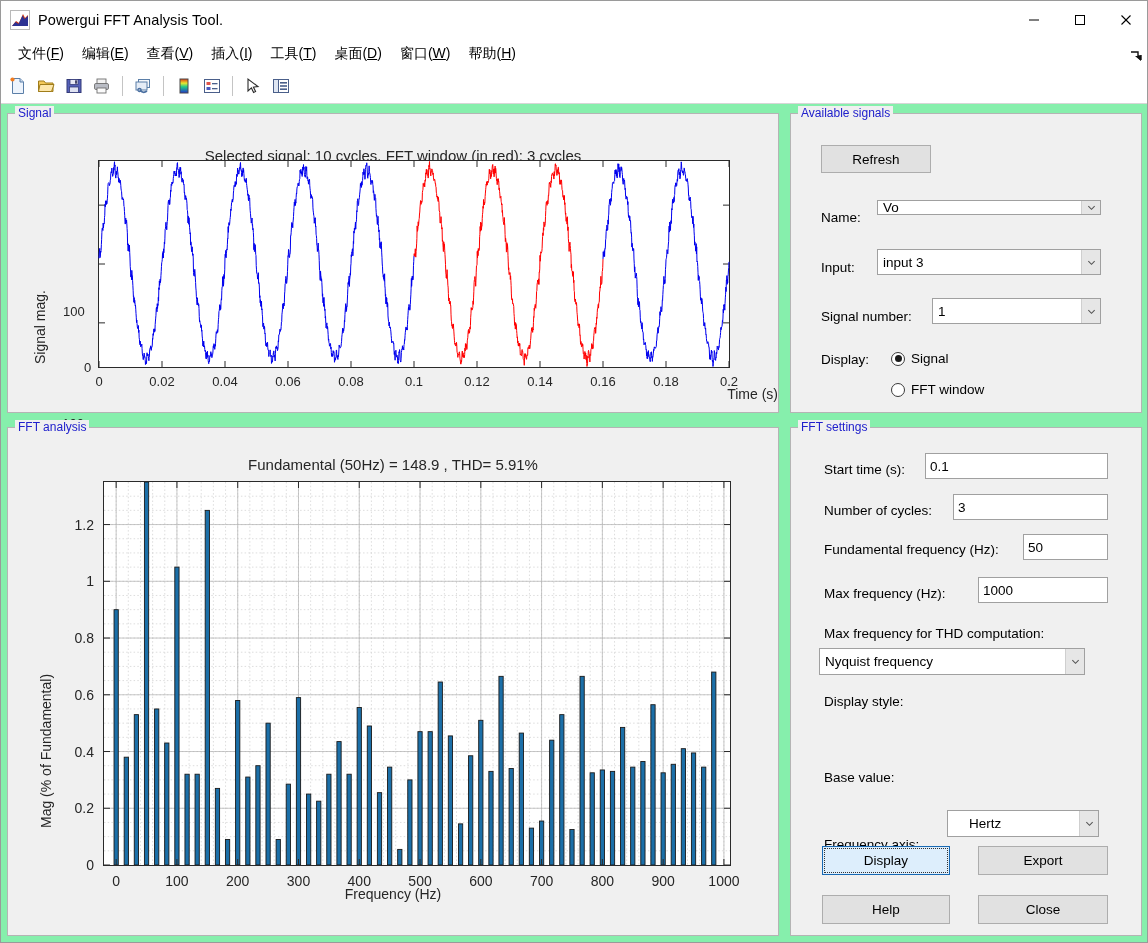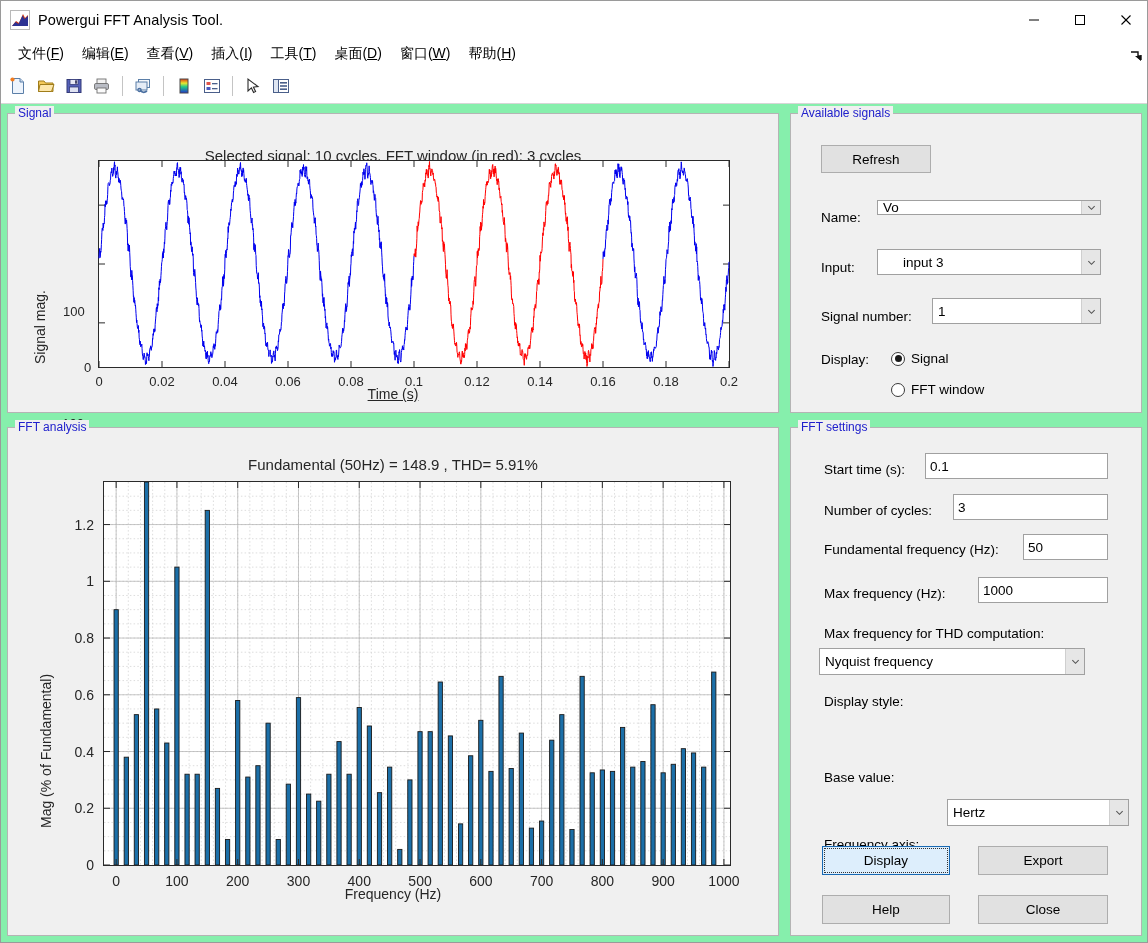--- a/index.html
+++ b/index.html
@@ -335,21 +335,21 @@
         <div class="tick-lbl" style="left: 280px; top: 260px; transform: translateX(-50%);">0.06</div>
         <div class="tick-lbl" style="left: 343px; top: 260px; transform: translateX(-50%);">0.08</div>
         <div class="tick-lbl" style="left: 406px; top: 260px; transform: translateX(-50%);">0.1</div>
         <div class="tick-lbl" style="left: 469px; top: 260px; transform: translateX(-50%);">0.12</div>
         <div class="tick-lbl" style="left: 532px; top: 260px; transform: translateX(-50%);">0.14</div>
         <div class="tick-lbl" style="left: 595px; top: 260px; transform: translateX(-50%);">0.16</div>
         <div class="tick-lbl" style="left: 658px; top: 260px; transform: translateX(-50%);">0.18</div>
         <div class="tick-lbl" style="left: 721px; top: 260px; transform: translateX(-50%);">0.2</div>
       </div>
 
-    <div class="axis-label" style="left:0; top:272px; width:100%; text-align:center;text-decoration:underline;">Time (s)</div>
+    <div class="axis-label" style="left:0; top:272px; width:100%; text-align:right;">Time (s)</div>
   </div>
 
   <div class="group" id="grp-fft">
     <div class="legend">FFT analysis</div>
 
     <div class="plot-title" style="left:0; top:28px;">Fundamental (50Hz) = 148.9 , THD= 5.91%</div>
 
     <div class="ylabel-rot" style="left:30px; top:400px;">Mag (% of Fundamental)</div>
 
     <div id="fft-yticks">
@@ -591,21 +591,21 @@
     <div class="combo" style="left:86px; top:86px; width:224px; height:15px;">
       <div class="cval">Vo</div>
       <div class="carrow">
         <svg class="chev" viewBox="0 0 10 10">
             <path d="M1.5,3.5 L5,7 L8.5,3.5" fill="none" stroke="#555" stroke-width="1.2"></path>
           </svg>
       </div>
     </div>
 
     <div class="lbl" style="left:30px; top:146px;">Input:</div>
-    <div class="combo" style="left:86px; top:135px; width:224px; height:26px;padding-left:20px;">
+    <div class="combo" style="left:86px; top:135px; width:224px; height:26px;">
       <div class="cval">input 3</div>
       <div class="carrow">
         <svg class="chev" viewBox="0 0 10 10">
             <path d="M1.5,3.5 L5,7 L8.5,3.5" fill="none" stroke="#555" stroke-width="1.2"></path>
           </svg>
       </div>
     </div>
 
     <div class="lbl" style="left:30px; top:195px;">Signal number:</div>
     <div class="combo" style="left:141px; top:184px; width:169px; height:26px;">
@@ -653,21 +653,21 @@
             <path d="M1.5,3.5 L5,7 L8.5,3.5" fill="none" stroke="#555" stroke-width="1.2"></path>
           </svg>
       </div>
     </div>
 
     <div class="lbl" style="left:33px; top:266px;">Display style:</div>
 
     <div class="lbl" style="left:33px; top:342px;">Base value:</div>
 
     <div class="lbl" style="left:33px; top:376px;margin-top:33px;">Frequency axis:</div>
-    <div class="combo" style="left:156px; top:371px; width:182px; height:27px;">
+    <div class="combo" style="left:156px; top:382px; width:152px; height:27px;padding-left:16px;">
       <div class="cval">Hertz</div>
       <div class="carrow">
         <svg class="chev" viewBox="0 0 10 10">
             <path d="M1.5,3.5 L5,7 L8.5,3.5" fill="none" stroke="#555" stroke-width="1.2"></path>
           </svg>
       </div>
     </div>
 
     <div class="btn default" style="left:31px; top:418px; width:128px; height:29px;">Display</div>
     <div class="btn" style="left:187px; top:418px; width:130px; height:29px;">Export</div>

